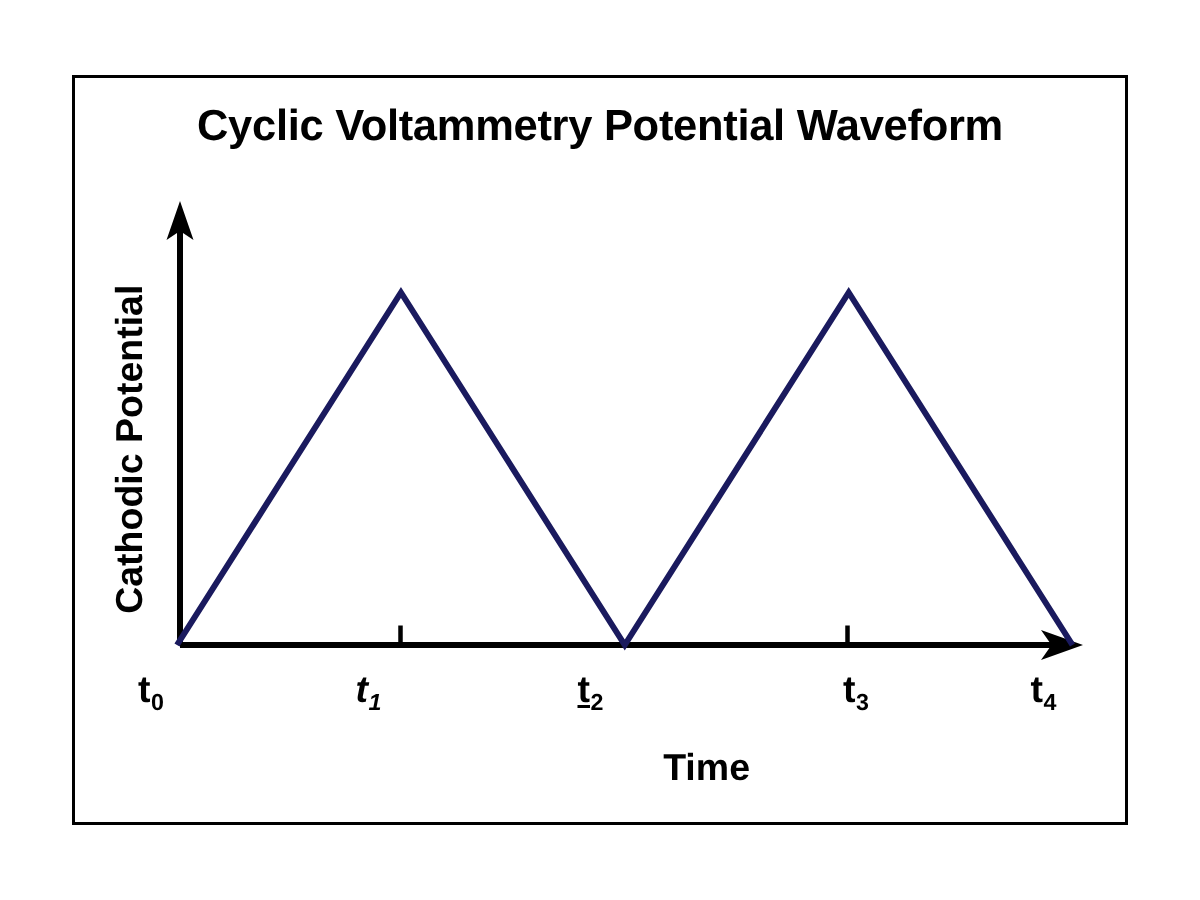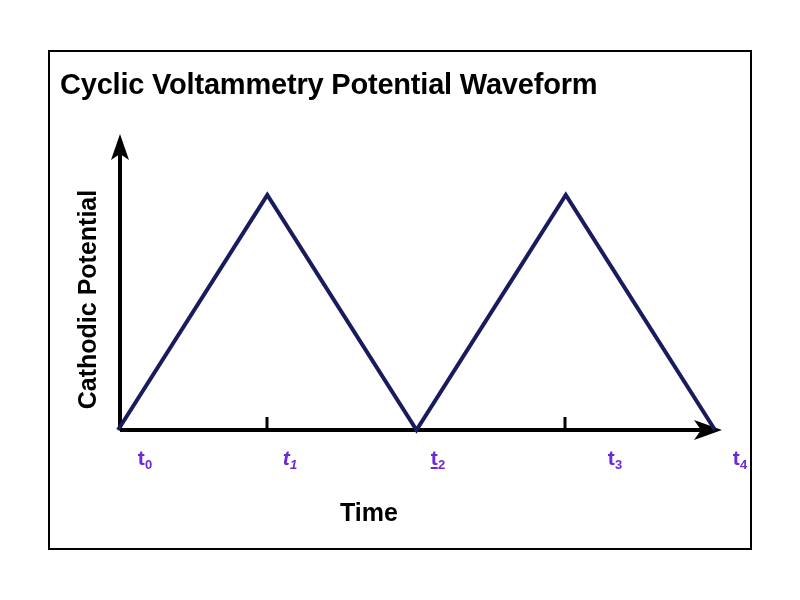--- a/index.html
+++ b/index.html
@@ -32,21 +32,21 @@
     box-sizing: border-box;
     background: #ffffff;
   }
 
   
   #chart-title {
     position: absolute;
     left: 60px;
     top: 68px;
     width: 680px;
-    text-align: left;
+    text-align: center;
     font-size: 29px;
     font-weight: bold;
     color: #000000;
     letter-spacing: -0.2px;
     white-space: nowrap;
     font-family: "Liberation Sans", sans-serif;
   }
 
   
   #plot-svg {
@@ -72,37 +72,37 @@
     white-space: nowrap;
     font-family: "Liberation Sans", sans-serif;
   }
 
   
   #xlabel {
     position: absolute;
     left: 340px;
     top: 498px;
     width: 160px;
-    text-align: left;
+    text-align: right;
     font-size: 25px;
     font-weight: bold;
     color: #000000;
     font-family: "Liberation Sans", sans-serif;
   }
 
   
   .xtick-label {
     position: absolute;
     top: 446px;
     width: 60px;
     margin-left: -30px;
-    text-align: right;
-    font-size: 21px;
+    text-align: left;
+    font-size: 25px;
     font-weight: bold;
-    color: #6d28d9;
+    color: #000000;
     font-family: "Liberation Sans", sans-serif;
     white-space: nowrap;
   }
   .xtick-label sub {
     font-size: 0.62em;
     font-weight: bold;
     vertical-align: baseline;
     position: relative;
     top: 0.30em;
     left: 0.02em;

